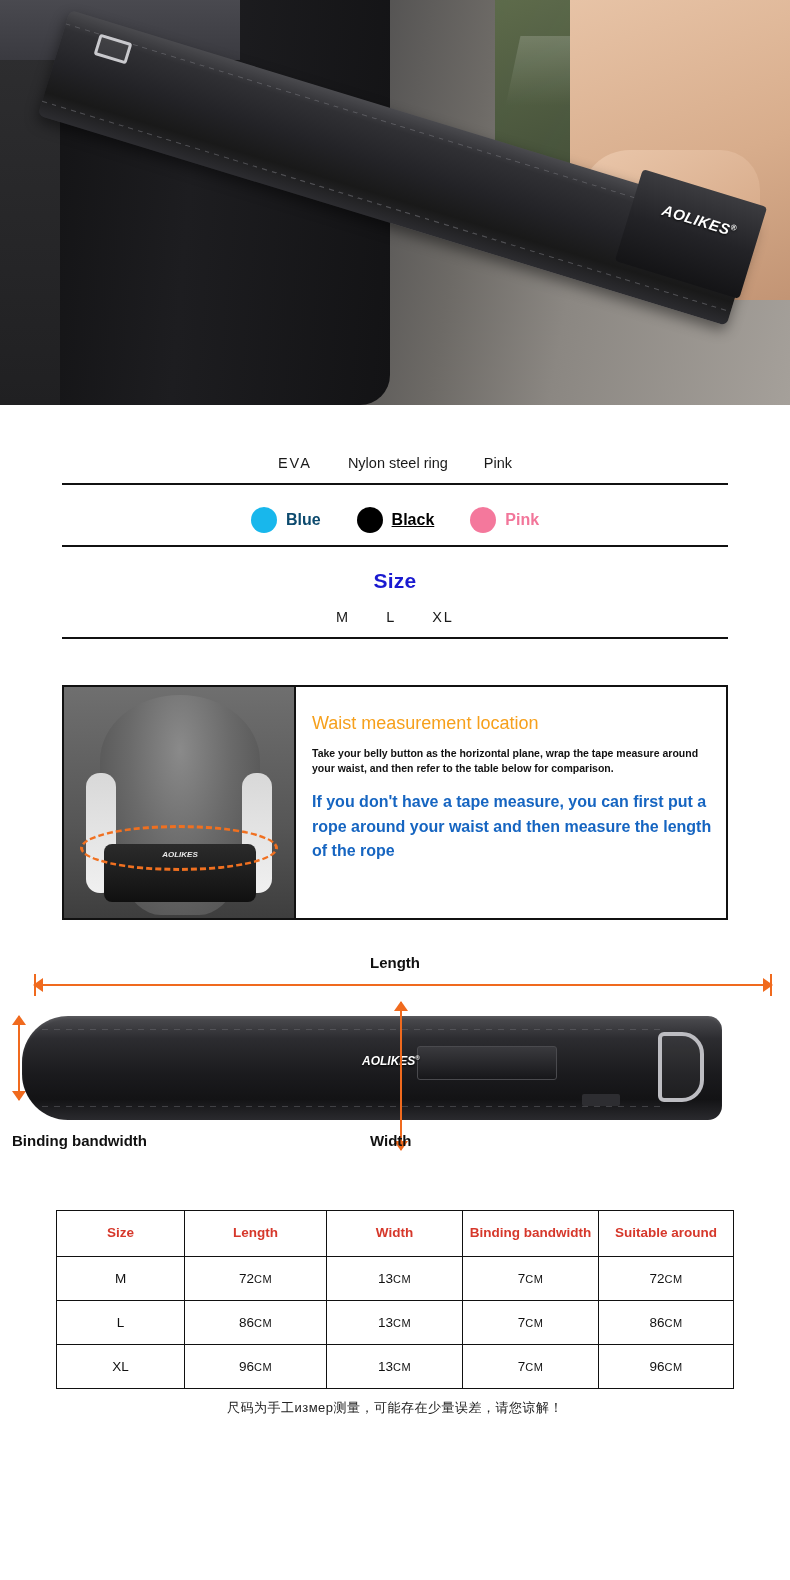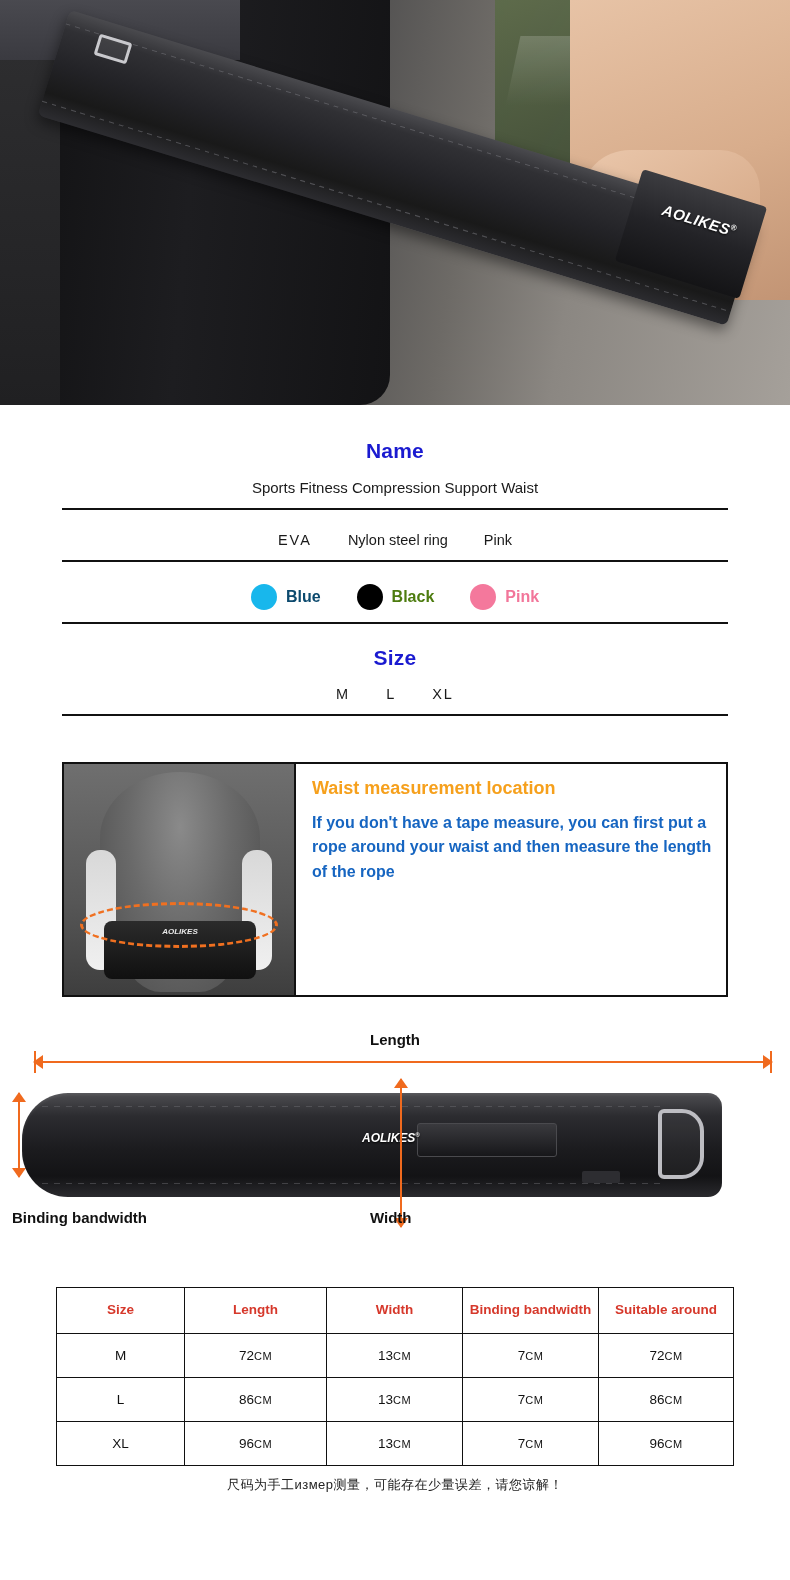--- a/index.html
+++ b/index.html
@@ -106,21 +106,21 @@
     font-size: 14.5px; color: #1a1a1a;
   }
   .spec .row-values.single { font-size: 15px; }
   .spec .block { margin-bottom: 22px; }
   .spec .block:first-child { margin-top: 0; }
 
   .swatch-row { gap: 46px; }
   .swatch { display: flex; align-items: center; gap: 9px; font-size: 16px; font-weight: bold; }
   .dot { width: 26px; height: 26px; border-radius: 50%; display: inline-block; }
   .swatch.blue .lbl { color: #0c4a6e; }
-  .swatch.black .lbl { color: #4d7c0f; }
+  .swatch.black .lbl { color: #000000; text-decoration: underline; }
   .swatch.pink .lbl { color: #f2769a; }
 
   .size-row { gap: 26px; font-size: 17px; letter-spacing: 2px; color: #222; }
 
   
   .measure {
     margin: 18px 62px 0;
     width: 666px; height: 235px;
     border: 2px solid #111;
     display: flex;
@@ -153,21 +153,21 @@
     position: absolute; left: 50%; top: 6px; transform: translateX(-50%);
     color: #e8e8e8; font-size: 8px; font-style: italic; font-weight: bold;
   }
   .measure .photo .dashed {
     position: absolute; left: 16px; right: 16px; top: 138px; height: 46px;
     border: 3px dashed #f07020;
     border-radius: 50%;
   }
   .measure .text { flex: 1; padding: 14px 14px 10px 16px; }
   .measure .text h3 {
-    margin: 0 0 12px; color: #f6a01c; font-size: 18px; font-weight: bold;
+    margin: 12px 0 12px; color: #f6a01c; font-size: 18px; font-weight: normal;
   }
   .measure .text p.small {
     margin: 0 0 14px; font-size: 10.5px; line-height: 1.45; color: #111; font-weight: bold;
   }
   .measure .text p.blue {
     margin: 0; font-size: 16px; line-height: 1.52; color: #1665c1; font-weight: bold;
   }
 
   
   .dims { position: relative; width: 790px; height: 230px; margin-top: 34px; }
@@ -283,26 +283,20 @@
       <div class="stitch"></div>
       <div class="stitch b"></div>
     </div>
     <div class="buckle"></div>
     <div class="beltend"></div>
     <div class="logo-tag"><span>AOLIKES</span><sup>®</sup></div>
   </div>
 
   <div class="spec">
 
-    <div class="block">
-      <h2>Name</h2>
-      <div class="row-values single">
-        <span>Sports Fitness Compression Support Waist</span>
-      </div>
-    </div>
 
     <div class="block">
       <div class="row-values">
         <span style="letter-spacing:2px">EVA</span>
         <span>Nylon steel ring</span>
         <span>Pink</span>
       </div>
     </div>
 
     <div class="block">
@@ -337,20 +331,21 @@
       <div class="torso"></div>
       <div class="arm-l"></div>
       <div class="arm-r"></div>
       <div class="band">
         <span class="mini-logo">AOLIKES</span>
       </div>
       <div class="dashed"></div>
     </div>
     <div class="text">
       <h3>Waist measurement location</h3>
+      <p class="small">Take your belly button as the horizontal plane, wrap the tape measure around your waist, and then refer to the table below for comparison.</p>
       <p class="blue">If you don't have a tape measure, you can first put a rope around your waist and then measure the length of the rope</p>
     </div>
   </div>
 
   <div class="dims">
     <div class="lbl-length">Length</div>
     <div class="tick-l"></div>
     <div class="tick-r"></div>
     <div class="hline"></div>
     <div class="vline"></div>

